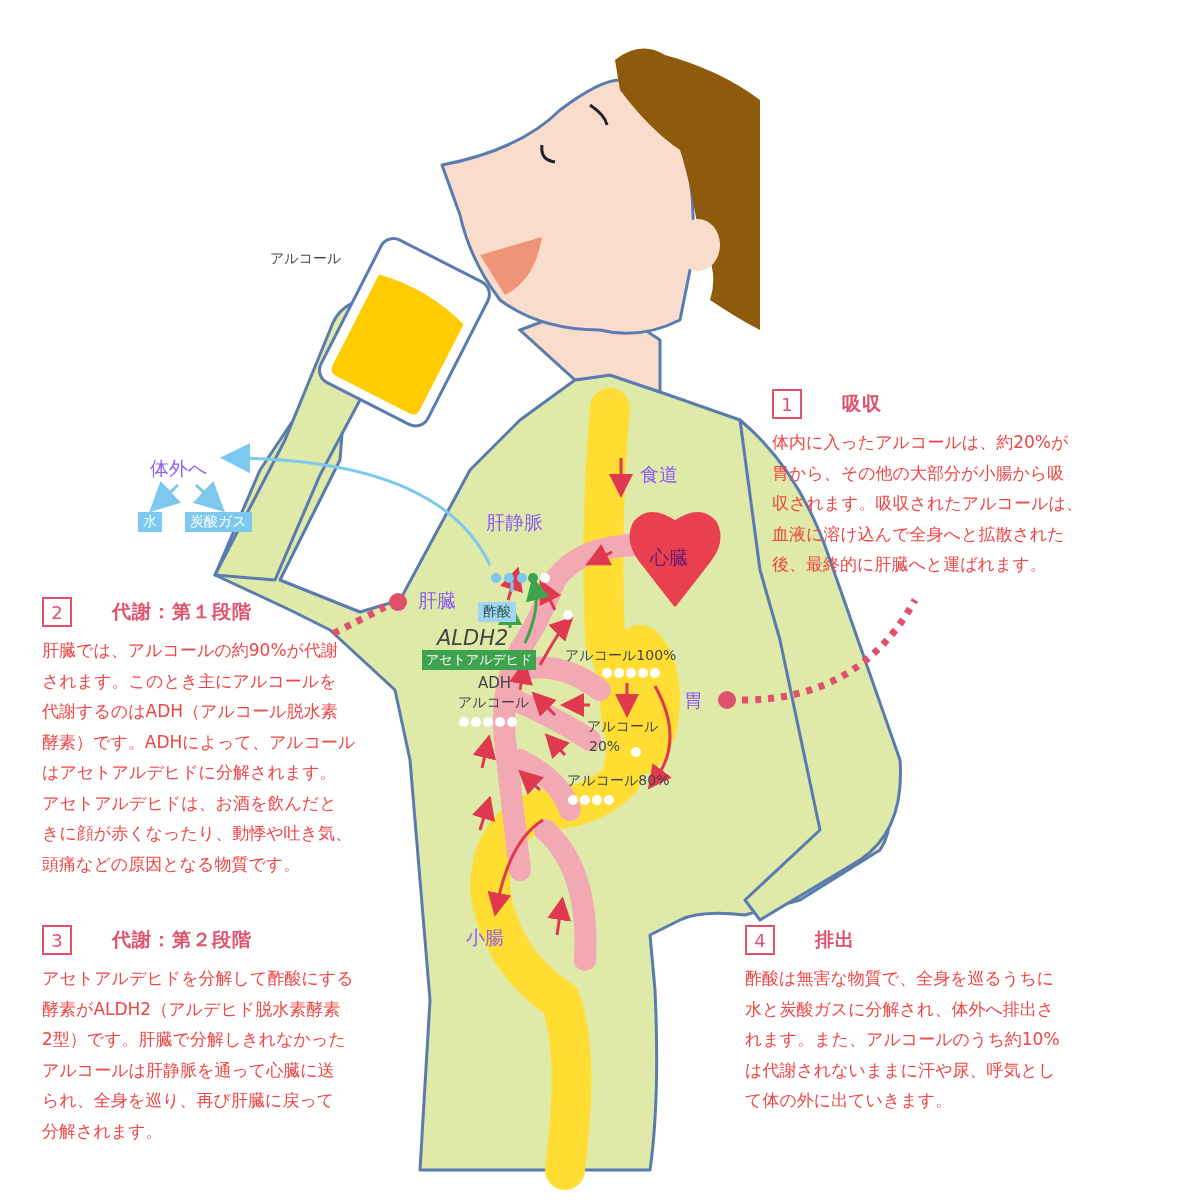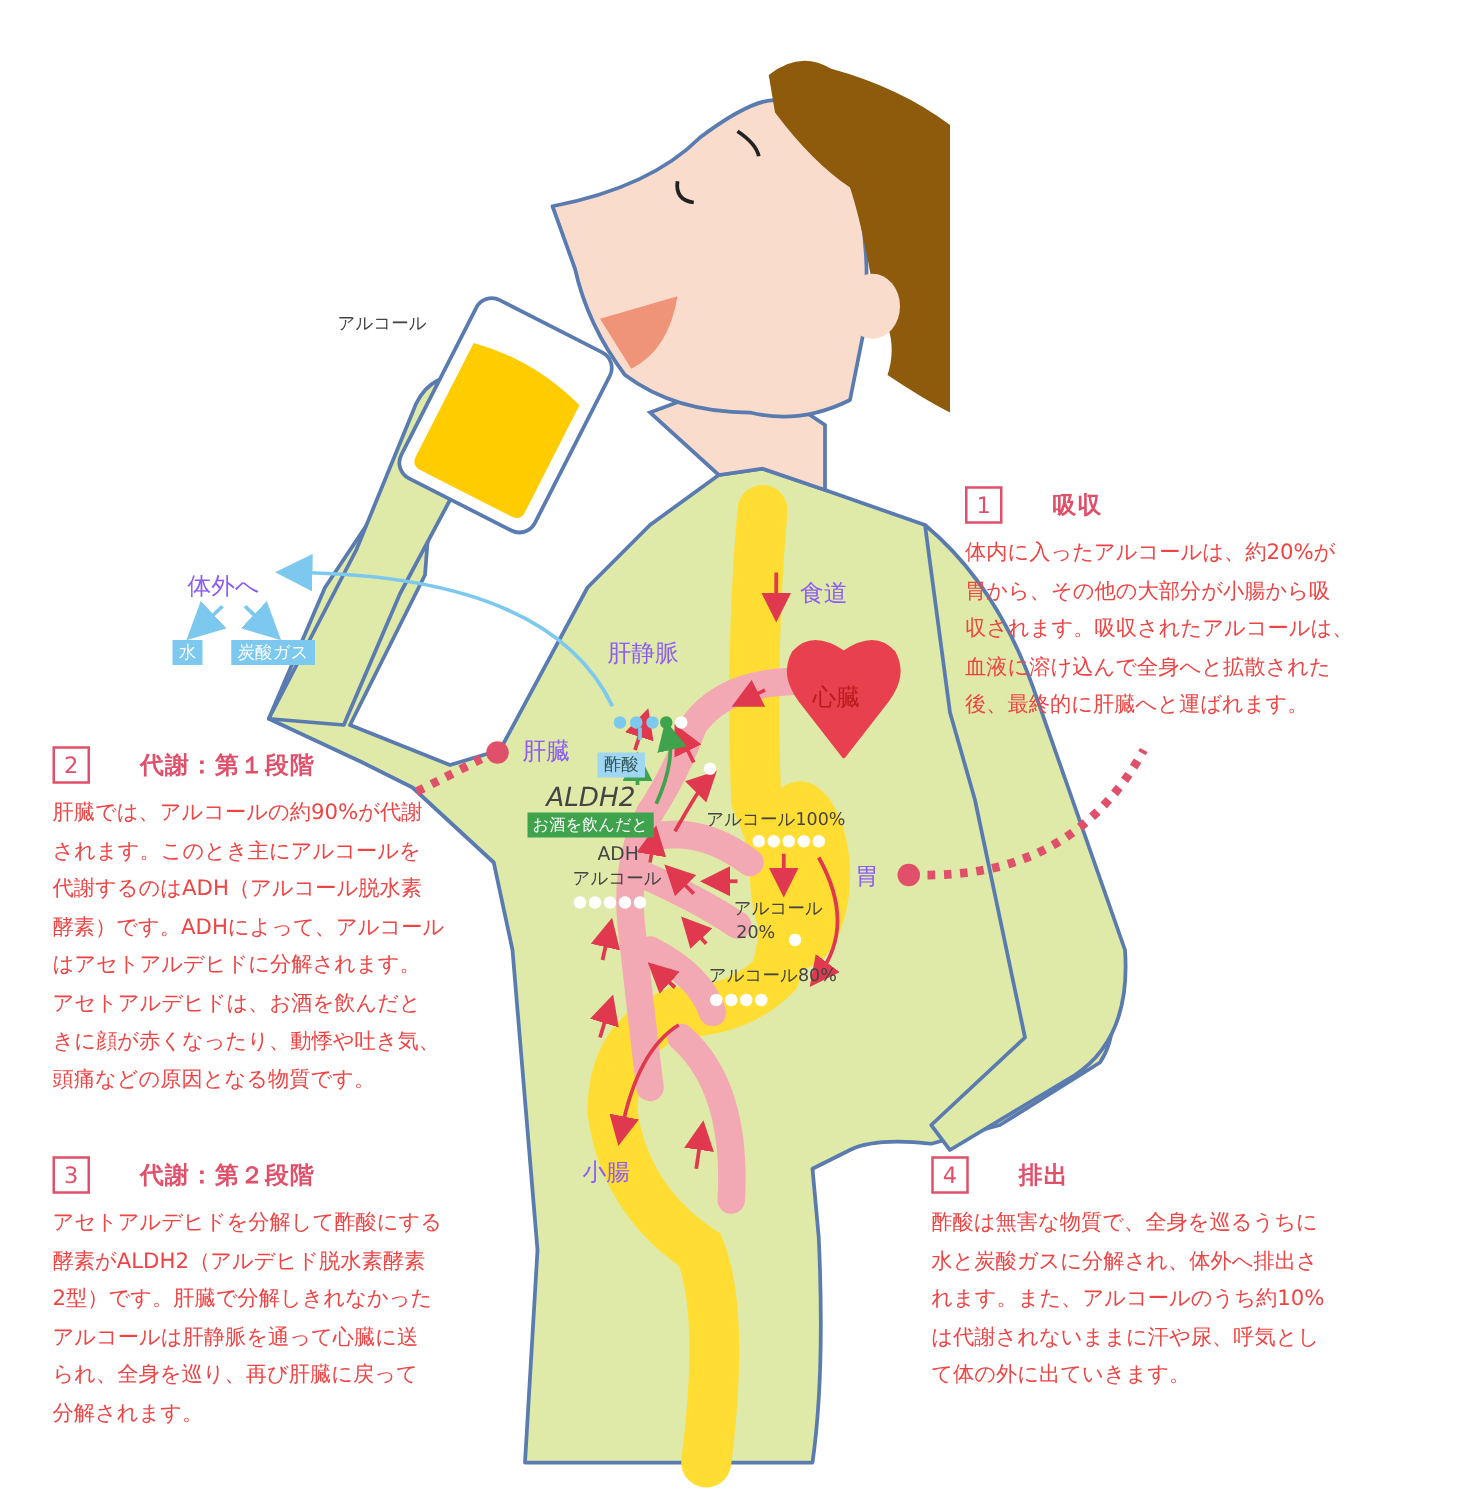--- a/index.html
+++ b/index.html
@@ -135,27 +135,27 @@
     </g>
   </svg>
 
   <span class="lbl small" style="left:270px;top:250px;">アルコール</span>
   <span class="lbl organ" style="left:150px;top:456px;">体外へ</span>
   <span class="blue-tag" style="left:138px;top:512px;">水</span>
   <span class="blue-tag" style="left:185px;top:512px;">炭酸ガス</span>
   <span class="lbl organ" style="left:486px;top:510px;">肝静脈</span>
   <span class="lbl organ" style="left:418px;top:588px;">肝臓</span>
   <span class="lbl organ" style="left:640px;top:462px;">食道</span>
-  <span class="lbl organ" style="left:650px;top:545px;color:#b91c1c;">心臓</span>
+  <span class="lbl organ" style="left:650px;top:545px;color:#701a75;">心臓</span>
   <span class="lbl organ" style="left:684px;top:688px;">胃</span>
   <span class="lbl organ" style="left:466px;top:925px;">小腸</span>
 
   <span class="acetic-tag" style="left:478px;top:602px;">酢酸</span>
   <span class="lbl small" style="left:437px;top:626px;font-size:21px;font-style:italic;">ALDH2</span>
-  <span class="green-tag" style="left:422px;top:650px;">お酒を飲んだと</span>
+  <span class="green-tag" style="left:422px;top:650px;">アセトアルデヒド</span>
   <span class="lbl small" style="left:458px;top:674px;font-size:15px;margin-left:20px;">ADH</span>
   <span class="lbl small" style="left:458px;top:694px;">アルコール</span>
   <span class="lbl small" style="left:565px;top:647px;">アルコール100%</span>
   <span class="lbl small" style="left:587px;top:718px;">アルコール</span>
   <span class="lbl small" style="left:589px;top:738px;">20%</span>
   <span class="lbl small" style="left:567px;top:772px;">アルコール80%</span>
 
   <div class="section" style="left:772px;top:389px;width:390px;">
     <div class="sec-head">
       <div class="num-box">1</div>

